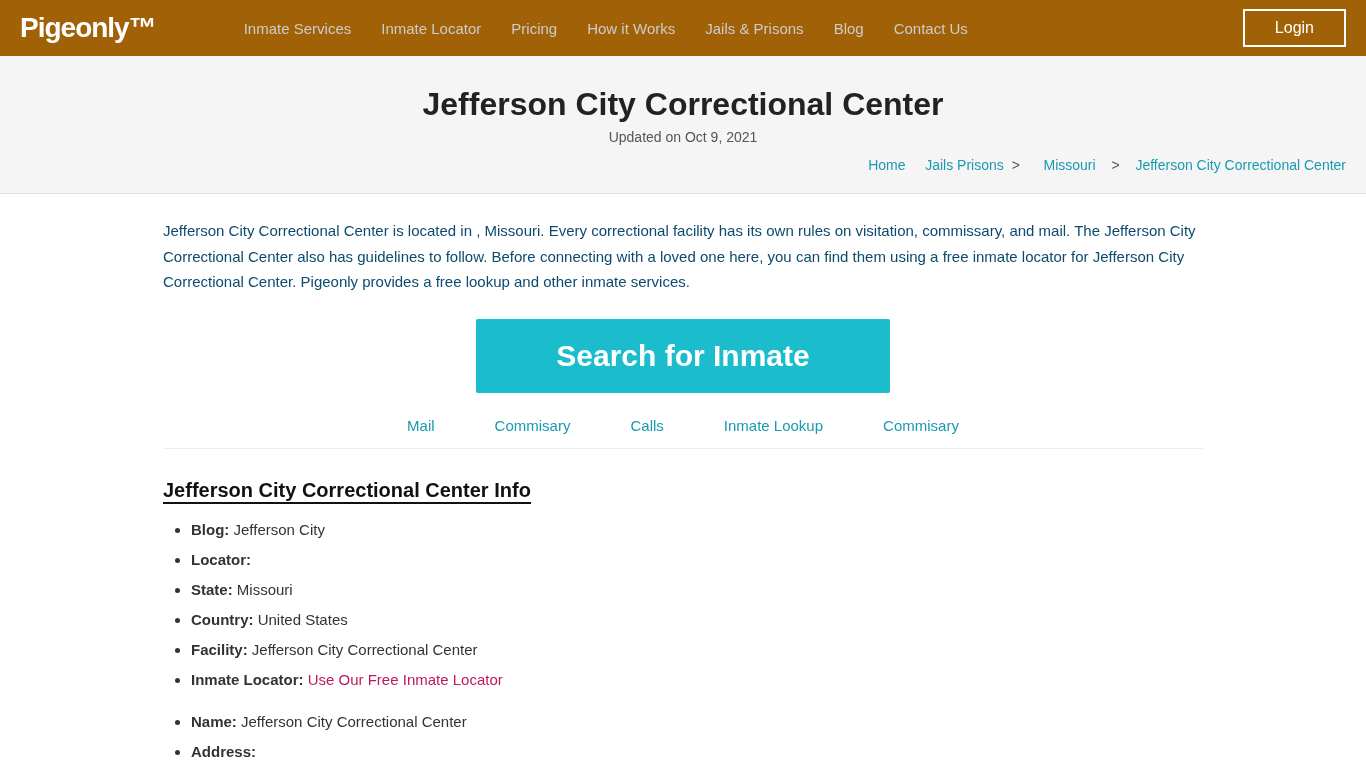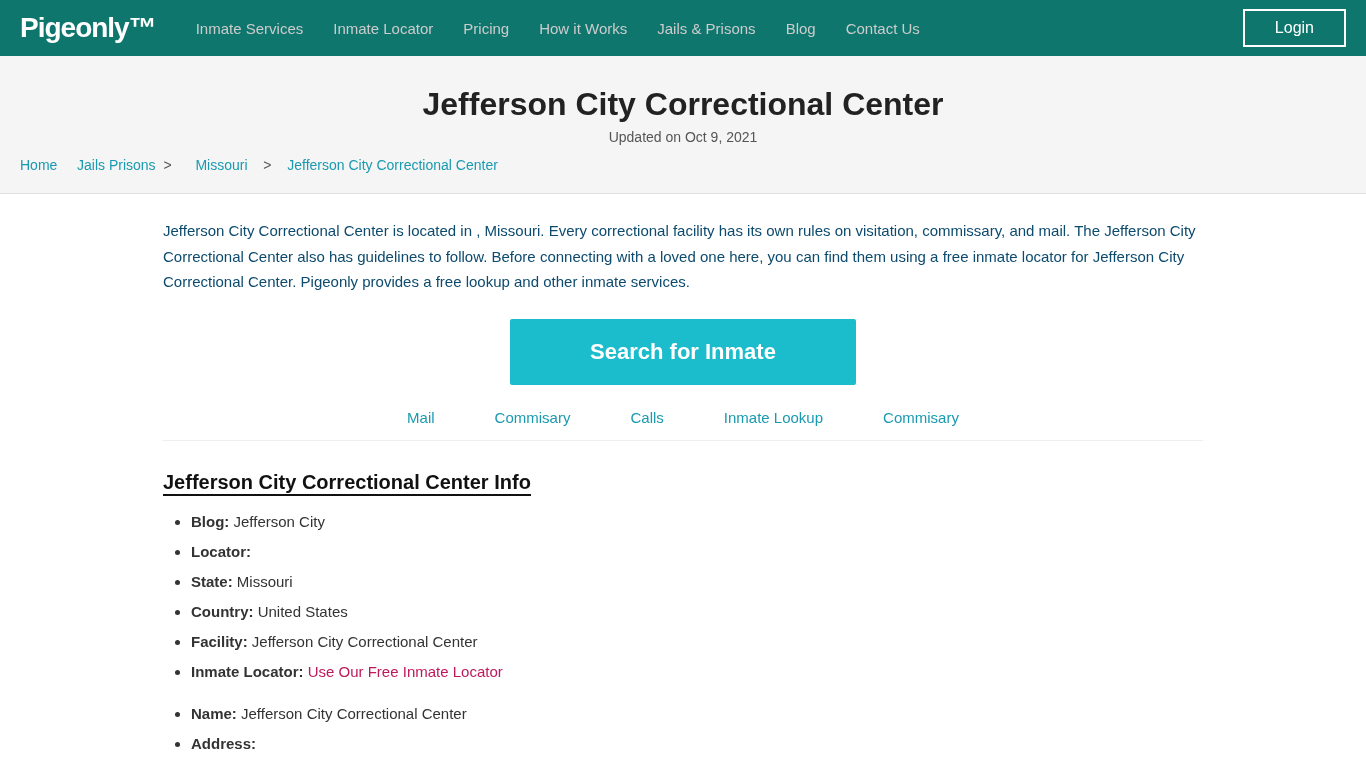--- a/index.html
+++ b/index.html
@@ -1,24 +1,25 @@
 <!DOCTYPE html>
 <html><head>
   <meta charset="utf-8">
   <style>
     * { margin: 0; padding: 0; box-sizing: border-box; }
     body { font-family: Arial, sans-serif; font-size: 15px; color: #333; background: #fff; }
 
     
     nav {
-      background: #0f766e;
+      background: #a16207;
       display: flex;
       align-items: center;
       padding: 0 20px;
       height: 56px;
+      gap: 48px;
     }
     .nav-logo {
       color: #fff;
       font-size: 28px;
       font-weight: bold;
       margin-right: 40px;
       letter-spacing: -1px;
       flex-shrink: 0;
     }
     .nav-logo span { color: #fff; }
@@ -55,21 +56,21 @@
       color: #222;
     }
     .hero .updated {
       font-size: 14px;
       color: #555;
       margin-top: 6px;
     }
 
     
     .breadcrumb {
-      text-align: left;
+      text-align: right;
       padding: 12px 0 0;
       font-size: 14px;
     }
     .breadcrumb a {
       color: #1a9ab0;
       text-decoration: none;
     }
     .breadcrumb span { color: #555; margin: 0 4px; }
 
     
@@ -88,21 +89,21 @@
     
     .search-btn-wrapper {
       text-align: center;
       margin-bottom: 24px;
     }
     .search-btn {
       background: #1bbccc;
       color: #fff;
       border: none;
       padding: 20px 80px;
-      font-size: 22px;
+      font-size: 30px;
       font-weight: bold;
       cursor: pointer;
       border-radius: 2px;
       text-align: right;
     }
 
     
     .tabs {
       display: flex;
       justify-content: center;

